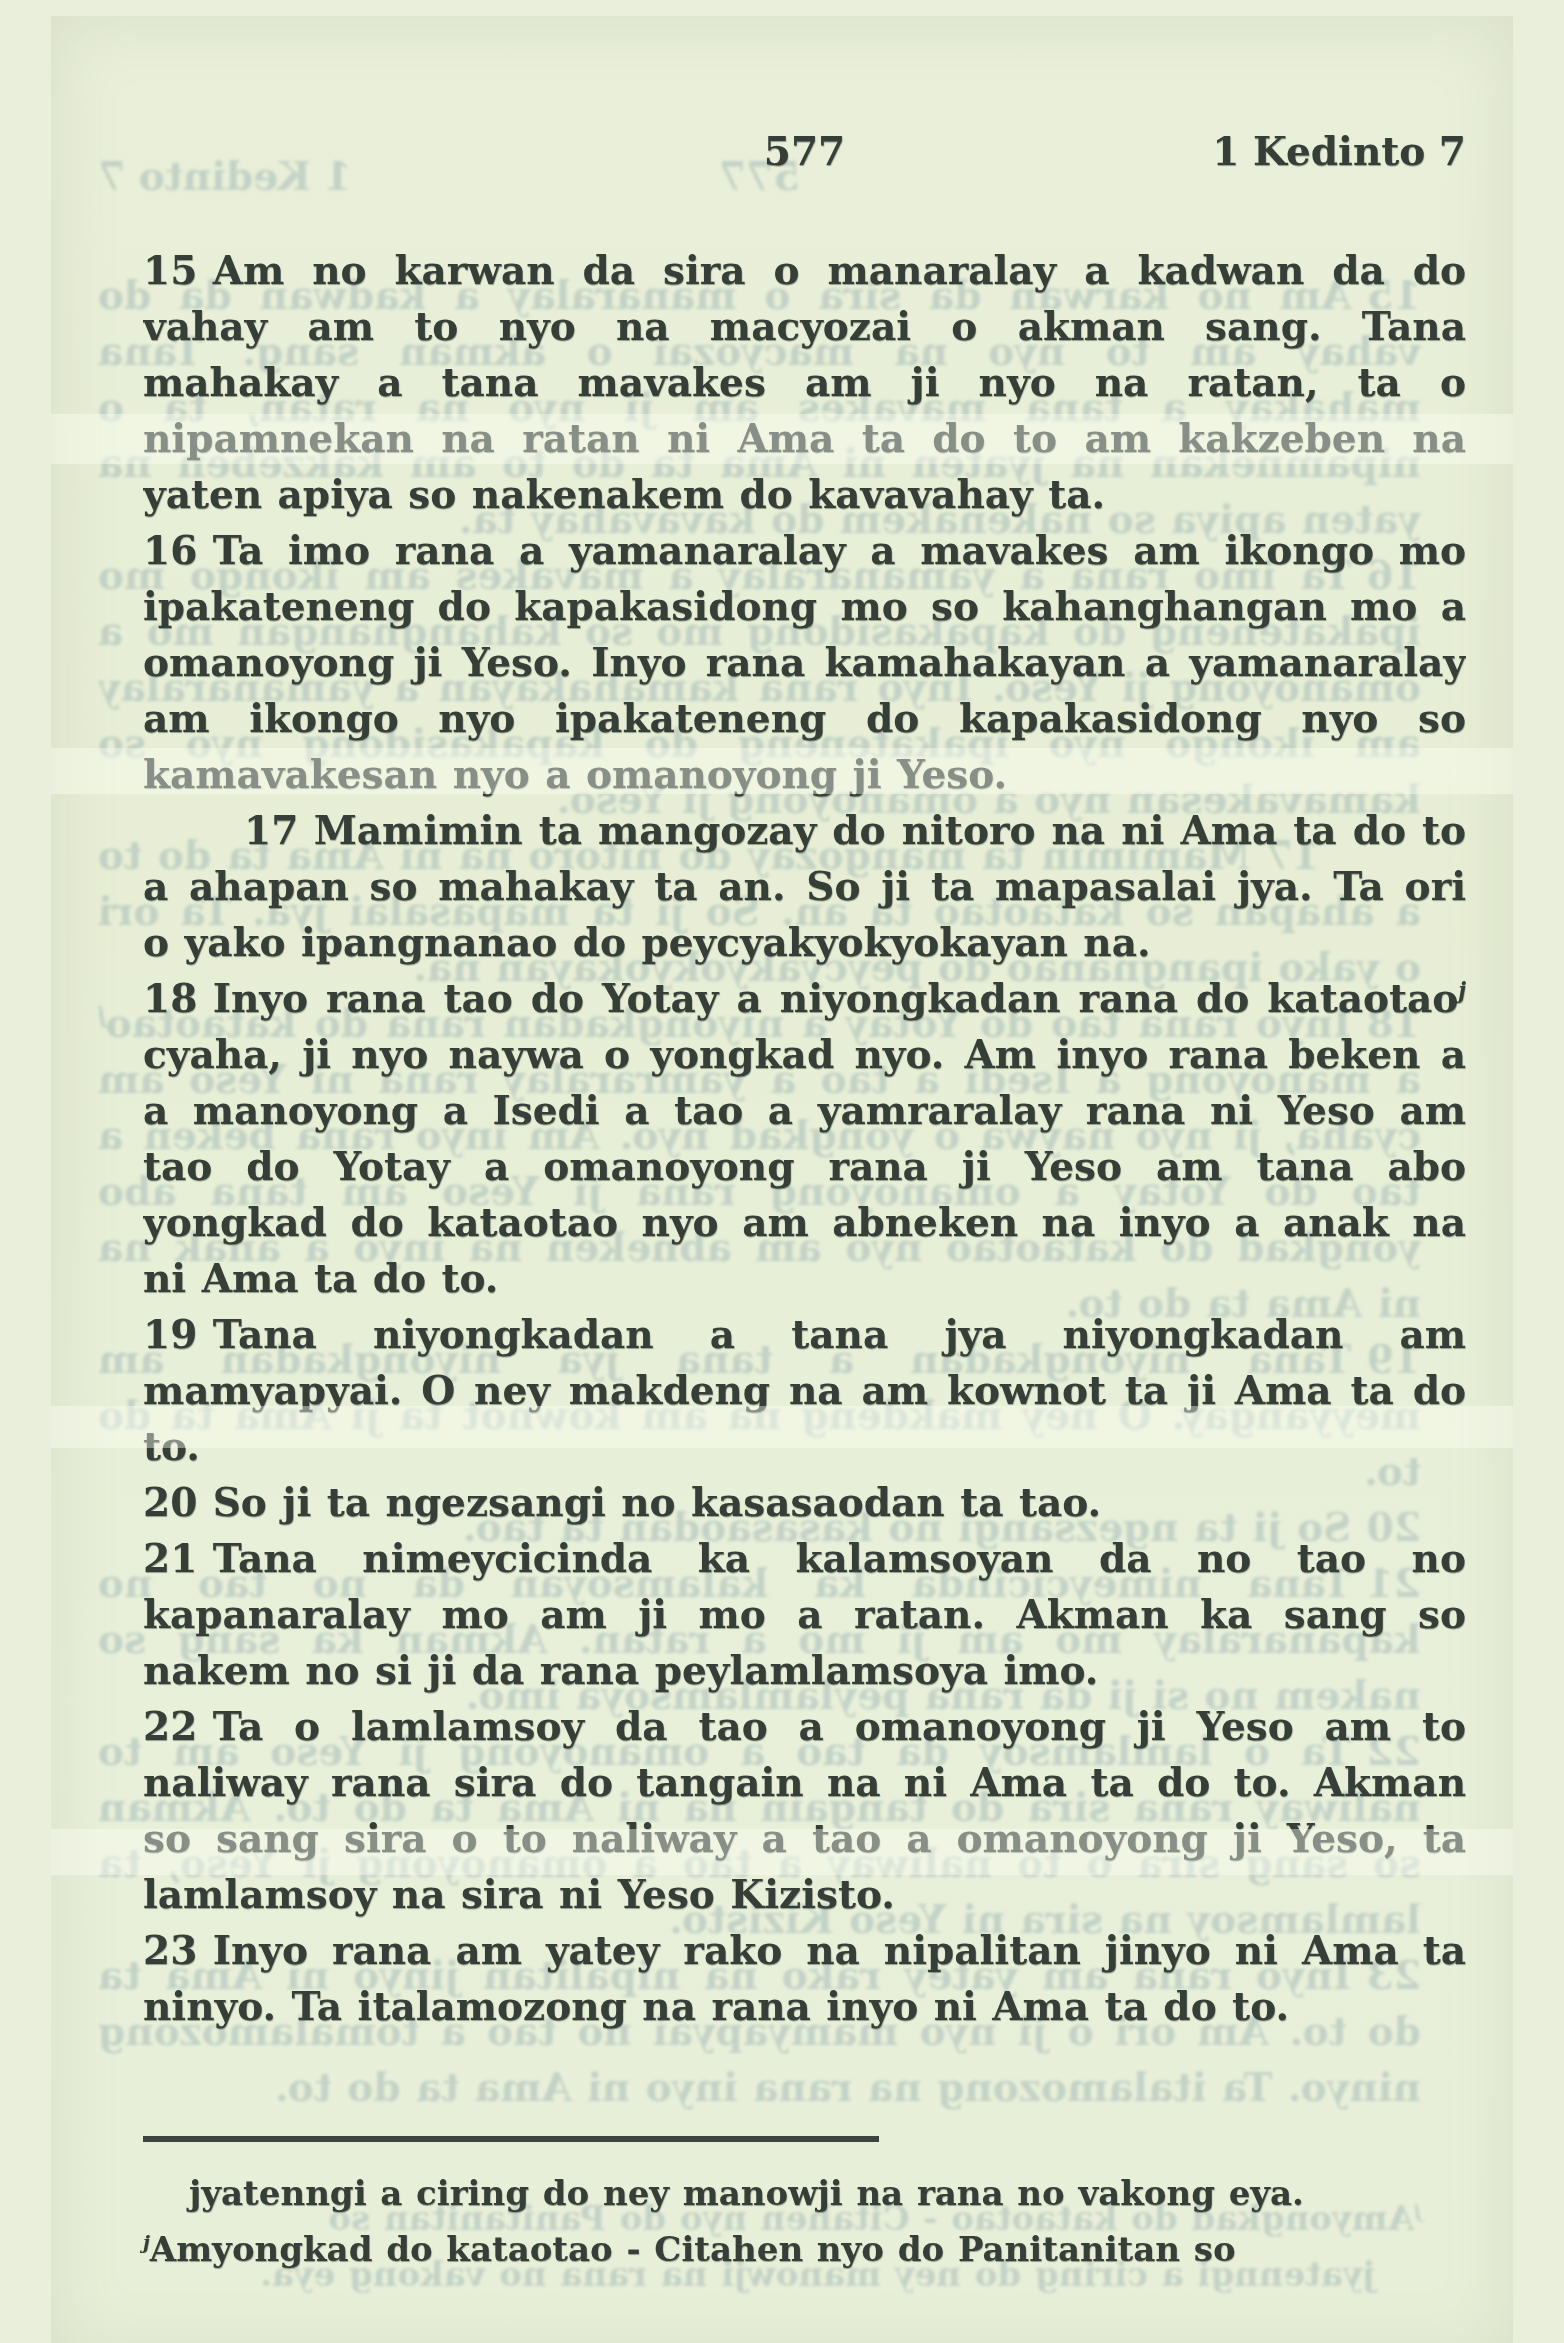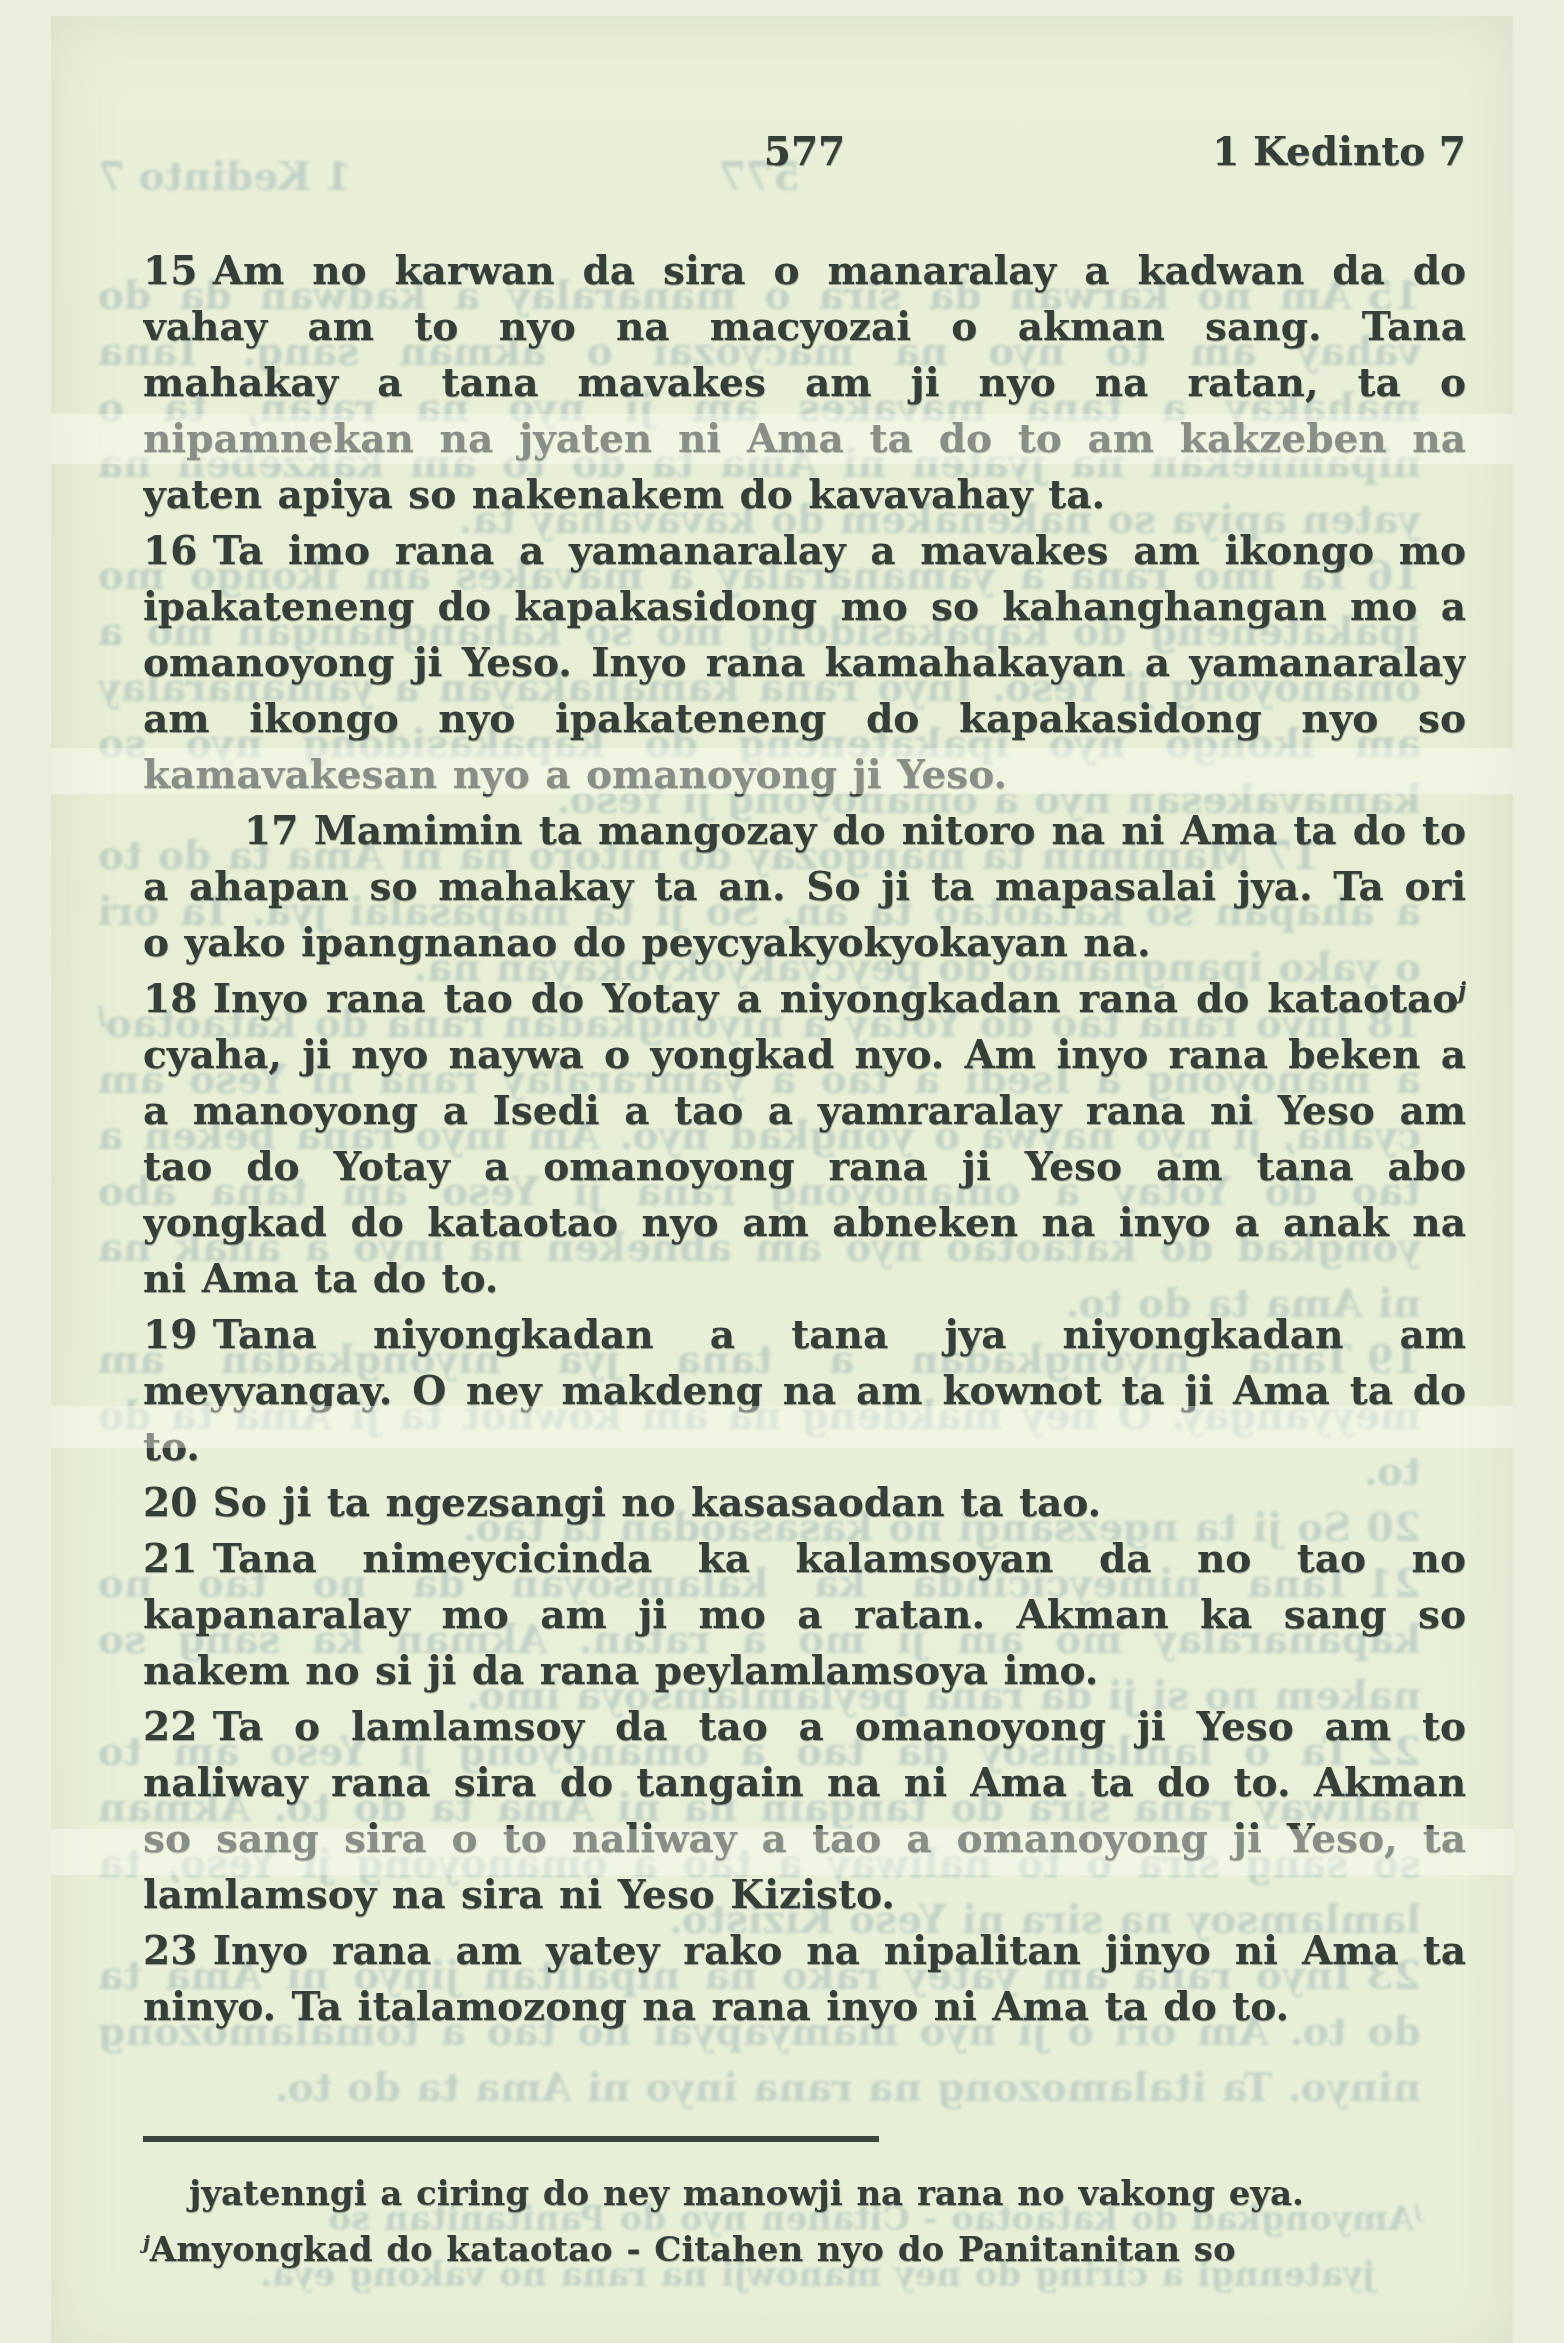--- a/index.html
+++ b/index.html
@@ -192,21 +192,21 @@
     <div class="header">
       <span class="pgnum">577</span>
       <span class="ref">1 Kedinto 7</span>
     </div>
 
     <div class="verses">
         <div class="verse">
           <div class="line"><span class="vnum">15</span>Am no karwan da sira o manaralay a kadwan da do</div>
           <div class="line">vahay am to nyo na macyozai o akman sang. Tana</div>
           <div class="line">mahakay a tana mavakes am ji nyo na ratan, ta o</div>
-          <div class="line">nipamnekan na jyaten ni Ama ta do to am kakzeben na</div>
+          <div class="line">nipamnekan na ratan ni Ama ta do to am kakzeben na</div>
           <div class="line last">yaten apiya so nakenakem do kavavahay ta.</div>
         </div>
         <div class="verse">
           <div class="line"><span class="vnum">16</span>Ta imo rana a yamanaralay a mavakes am ikongo mo</div>
           <div class="line">ipakateneng do kapakasidong mo so kahanghangan mo a</div>
           <div class="line">omanoyong ji Yeso. Inyo rana kamahakayan a yamanaralay</div>
           <div class="line">am ikongo nyo ipakateneng do kapakasidong nyo so</div>
           <div class="line last">kamavakesan nyo a omanoyong ji Yeso.</div>
         </div>
         <div class="verse">
@@ -217,21 +217,21 @@
         <div class="verse">
           <div class="line"><span class="vnum">18</span>Inyo rana tao do Yotay a niyongkadan rana do kataotao<sup>j</sup></div>
           <div class="line">cyaha, ji nyo naywa o yongkad nyo. Am inyo rana beken a</div>
           <div class="line">a manoyong a Isedi a tao a yamraralay rana ni Yeso am</div>
           <div class="line">tao do Yotay a omanoyong rana ji Yeso am tana abo</div>
           <div class="line">yongkad do kataotao nyo am abneken na inyo a anak na</div>
           <div class="line last">ni Ama ta do to.</div>
         </div>
         <div class="verse">
           <div class="line"><span class="vnum">19</span>Tana niyongkadan a tana jya niyongkadan am</div>
-          <div class="line">meyyangay. O ney makdeng na am kownot ta ji Ama ta do</div>
+          <div class="line">mamyapyai. O ney makdeng na am kownot ta ji Ama ta do</div>
           <div class="line last">to.</div>
         </div>
         <div class="verse">
           <div class="line last"><span class="vnum">20</span>So ji ta ngezsangi no kasasaodan ta tao.</div>
         </div>
         <div class="verse">
           <div class="line"><span class="vnum">21</span>Tana nimeycicinda ka kalamsoyan da no tao no</div>
           <div class="line">kapanaralay mo am ji mo a ratan. Akman ka sang so</div>
           <div class="line last">nakem no si ji da rana peylamlamsoya imo.</div>
         </div>

